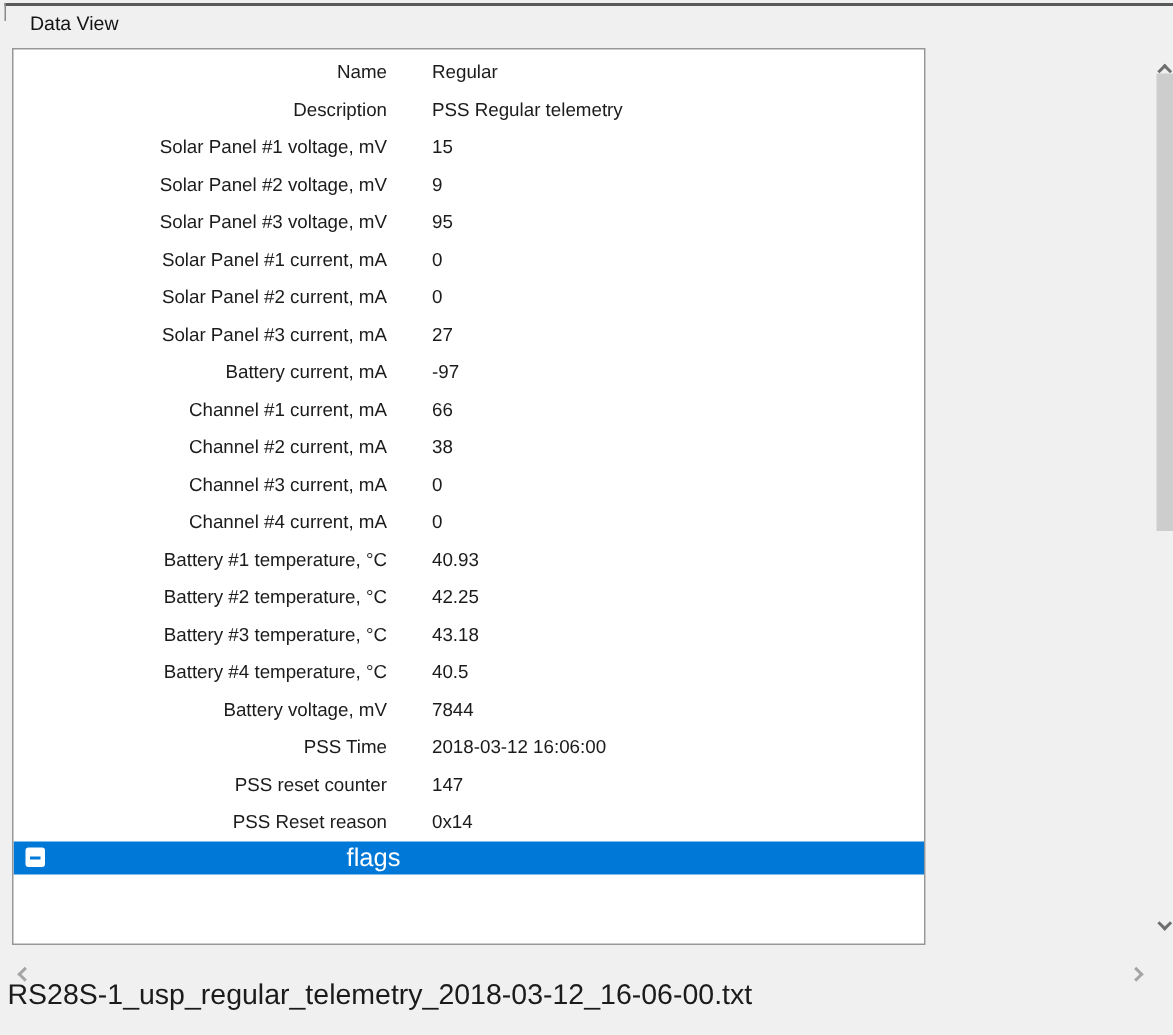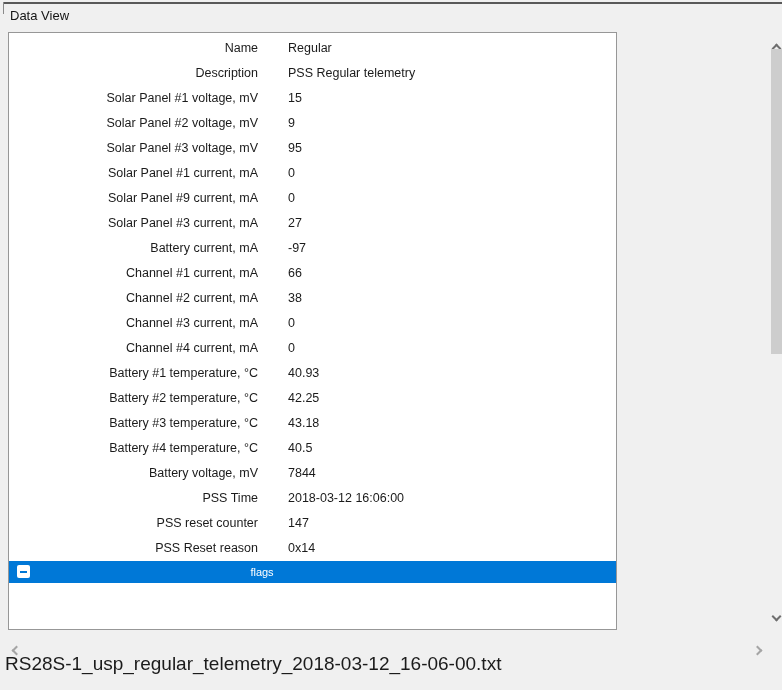--- a/index.html
+++ b/index.html
@@ -5,21 +5,21 @@
   html,body{margin:0;padding:0;}
   body{
     width:782px;height:690px;position:relative;overflow:hidden;
     background:#f0f0f0;
     font-family:"Liberation Sans", sans-serif;
     color:#1b1b1b;
     -webkit-font-smoothing:antialiased;
   }
   .gb-topline{position:absolute;left:3px;top:2px;width:779px;height:2px;background:#595959;}
   .gb-leftstub{position:absolute;left:3px;top:2px;width:1px;height:12px;background:#8a8a8a;}
-  .gb-title{position:absolute;left:10px;top:8px;font-size:13px;color:#141414;}
+  .gb-title{position:absolute;left:20px;top:8px;font-size:13px;color:#141414;}
 
   .data-table{
     position:absolute;left:8px;top:32px;width:609px;height:598px;
     background:#ffffff;border:1px solid #979797;box-sizing:border-box;
     overflow:hidden;
   }
   .rows{padding-top:2px;}
   .row{height:25px;display:flex;align-items:center;font-size:12.5px;}
   .cell-label{width:249px;text-align:right;color:#1b1b1b;white-space:nowrap;}
   .cell-value{margin-left:30px;color:#1b1b1b;white-space:nowrap;}
@@ -28,22 +28,22 @@
     position:relative;height:22px;margin-top:1px;width:100%;
     display:flex;align-items:center;
   }
   .collapse-box{
     position:absolute;left:8px;top:4px;width:13px;height:13px;
     background:#ffffff;border-radius:2px;
     display:flex;align-items:center;justify-content:center;
   }
   .minus-glyph{width:7px;height:2px;}
   .group-label{
-    position:absolute;left:253px;transform:translateX(-50%);
-    color:#ffffff;font-size:11px;
+    position:absolute;left:240px;transform:translateX(-50%);
+    color:#ffffff;font-size:17px;
   }
 
   
   .vscroll{position:absolute;left:771px;top:32px;width:11px;height:599px;background:#f0f0f0;}
   .vthumb{position:absolute;left:0;top:17px;width:11px;height:305px;background:#cdcdcd;}
   .chev{width:7px;height:7px;display:inline-block;border-left:2px solid #6e6e6e;border-bottom:2px solid #6e6e6e;box-sizing:border-box;}
   .chev-up{transform:rotate(135deg);}
   .chev-down{transform:rotate(-45deg);}
   .chev-left{transform:rotate(45deg);}
   .chev-right{transform:rotate(225deg);}
@@ -91,21 +91,21 @@
     <span class="cell-label">Solar Panel #3 voltage, mV</span>
     <span class="cell-value">95</span>
   </div>
 
   <div class="row">
     <span class="cell-label">Solar Panel #1 current, mA</span>
     <span class="cell-value">0</span>
   </div>
 
   <div class="row">
-    <span class="cell-label">Solar Panel #9 current, mA</span>
+    <span class="cell-label">Solar Panel #2 current, mA</span>
     <span class="cell-value">0</span>
   </div>
 
   <div class="row">
     <span class="cell-label">Solar Panel #3 current, mA</span>
     <span class="cell-value">27</span>
   </div>
 
   <div class="row">
     <span class="cell-label">Battery current, mA</span>

